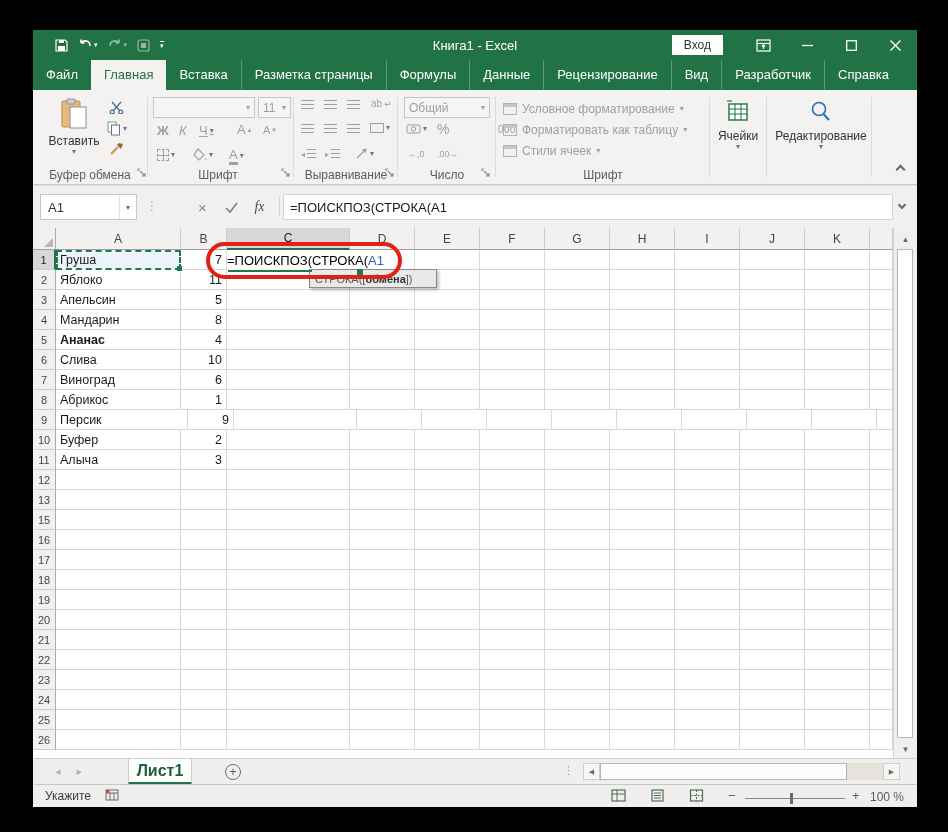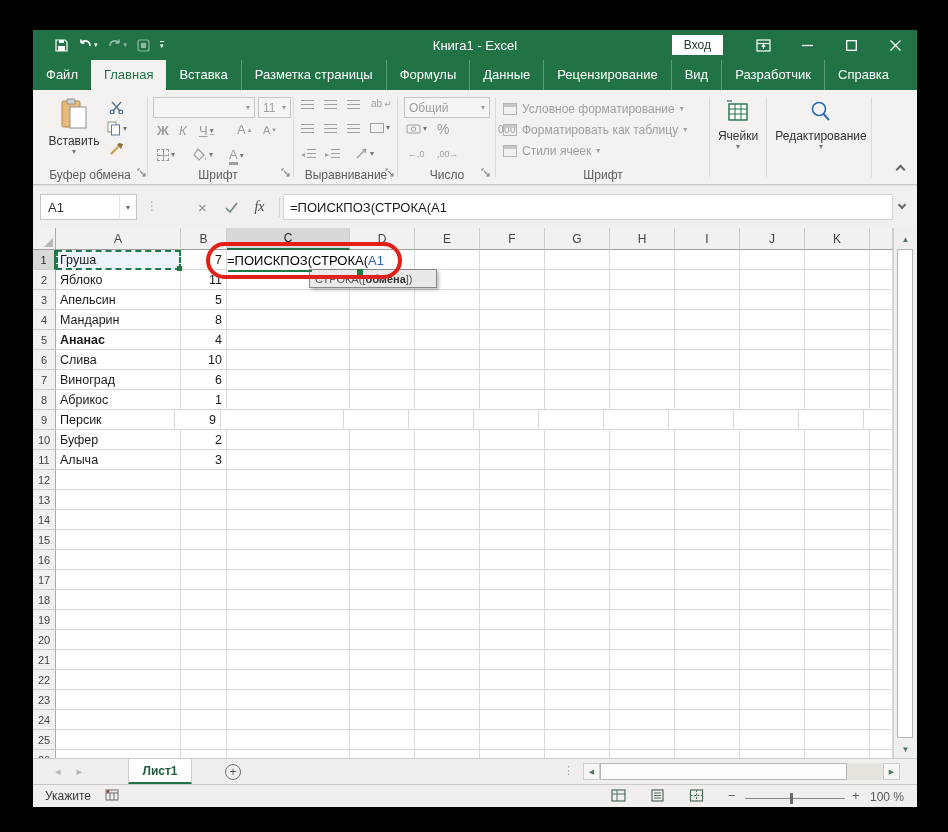--- a/index.html
+++ b/index.html
@@ -90,21 +90,21 @@
 
   
   .vscroll{position:absolute;left:860px;top:198px;width:24px;height:530px;background:#f0efee;border-left:1px solid #d4d2d0;}
   .vs-up,.vs-dn{position:absolute;left:0;width:23px;height:18px;display:flex;align-items:center;justify-content:center;font-size:8px;color:#4d7a63;}
   .vs-up{top:2px;} .vs-dn{bottom:0;}
   .vs-thumb{position:absolute;left:3px;right:4px;top:21px;bottom:20px;background:#fff;border:1px solid #b8b6b4;}
 
   
   .tabbar{position:absolute;left:0;top:728px;width:884px;height:26px;background:#f0efed;border-top:1px solid #cfcdcb;}
   .navarr{position:absolute;left:22px;top:6px;color:#b5b3b1;font-size:11px;display:flex;gap:16px;}
-  .sheettab{position:absolute;left:95px;top:0;width:64px;height:26px;background:#fff;border-left:1px solid #d0cecc;border-right:1px solid #d0cecc;border-bottom:3px solid var(--green);display:flex;align-items:center;justify-content:center;font-size:12px;font-weight:bold;color:#1f5c3d;}
+  .sheettab{position:absolute;left:95px;top:0;width:64px;height:26px;background:#fff;border-left:1px solid #d0cecc;border-right:1px solid #d0cecc;border-bottom:3px solid var(--green);display:flex;align-items:center;justify-content:center;font-size:16px;font-weight:bold;color:#1f5c3d;}
   .addsheet{position:absolute;left:192px;top:5px;width:16px;height:16px;border:1px solid #6f6f6f;border-radius:50%;display:flex;align-items:center;justify-content:center;font-size:12px;color:#565656;line-height:1;}
   .hdots{position:absolute;left:530px;top:5px;color:#a0a0a0;font-size:11px;}
   .hs-l,.hs-r{position:absolute;top:4px;width:17px;height:17px;background:#f7f6f5;border:1px solid #d0cecc;display:flex;align-items:center;justify-content:center;font-size:7px;color:#4d7a63;}
   .hs-l{left:550px;} .hs-r{left:850px;}
   .hs-thumb{position:absolute;left:567px;top:4px;width:247px;height:17px;background:#fdfdfd;border:1px solid #b8b6b4;}
   .hs-track{position:absolute;left:814px;top:4px;width:36px;height:17px;background:#e6e3dc;}
 
   
   .statusbar{position:absolute;left:0;top:754px;width:884px;height:23px;background:#f0efed;border-top:1px solid #cac8c6;}
   .st-mode{position:absolute;left:12px;top:4px;font-size:12px;color:#3a3a3a;}
@@ -560,21 +560,21 @@
           <div class="gc" style="width: 65px;"></div>
           <div class="gc" style="width: 65px;"></div>
           <div class="gc" style="width: 65px;"></div>
           <div class="gc" style="width: 65px;"></div>
           <div class="gc" style="width: 65px;"></div>
           <div class="gc" style="width: 65px;"></div>
           <div class="gc" style="flex: 1 1 0%;"></div>
         </div>
         <div class="grow">
           <div class="rh">9</div>
-          <div class="gc txt" style="width: 119px;">Персик</div>
+          <div class="gc txt" style="width: 132px;">Персик</div>
           <div class="gc num" style="width: 46px;">9</div>
           <div class="gc" style="width: 123px;"></div>
           <div class="gc" style="width: 65px;"></div>
           <div class="gc" style="width: 65px;"></div>
           <div class="gc" style="width: 65px;"></div>
           <div class="gc" style="width: 65px;"></div>
           <div class="gc" style="width: 65px;"></div>
           <div class="gc" style="width: 65px;"></div>
           <div class="gc" style="width: 65px;"></div>
           <div class="gc" style="width: 65px;"></div>
@@ -620,35 +620,20 @@
           <div class="gc" style="width: 65px;"></div>
           <div class="gc" style="width: 65px;"></div>
           <div class="gc" style="width: 65px;"></div>
           <div class="gc" style="width: 65px;"></div>
           <div class="gc" style="width: 65px;"></div>
           <div class="gc" style="width: 65px;"></div>
           <div class="gc" style="flex: 1 1 0%;"></div>
         </div>
         <div class="grow">
           <div class="rh">13</div>
-          <div class="gc" style="width: 125px;"></div>
-          <div class="gc" style="width: 46px;"></div>
-          <div class="gc" style="width: 123px;"></div>
-          <div class="gc" style="width: 65px;"></div>
-          <div class="gc" style="width: 65px;"></div>
-          <div class="gc" style="width: 65px;"></div>
-          <div class="gc" style="width: 65px;"></div>
-          <div class="gc" style="width: 65px;"></div>
-          <div class="gc" style="width: 65px;"></div>
-          <div class="gc" style="width: 65px;"></div>
-          <div class="gc" style="width: 65px;"></div>
-          <div class="gc" style="flex: 1 1 0%;"></div>
-        </div>
-        <div class="grow">
-          <div class="rh">14</div>
           <div class="gc" style="width: 125px;"></div>
           <div class="gc" style="width: 46px;"></div>
           <div class="gc" style="width: 123px;"></div>
           <div class="gc" style="width: 65px;"></div>
           <div class="gc" style="width: 65px;"></div>
           <div class="gc" style="width: 65px;"></div>
           <div class="gc" style="width: 65px;"></div>
           <div class="gc" style="width: 65px;"></div>
           <div class="gc" style="width: 65px;"></div>
           <div class="gc" style="width: 65px;"></div>

